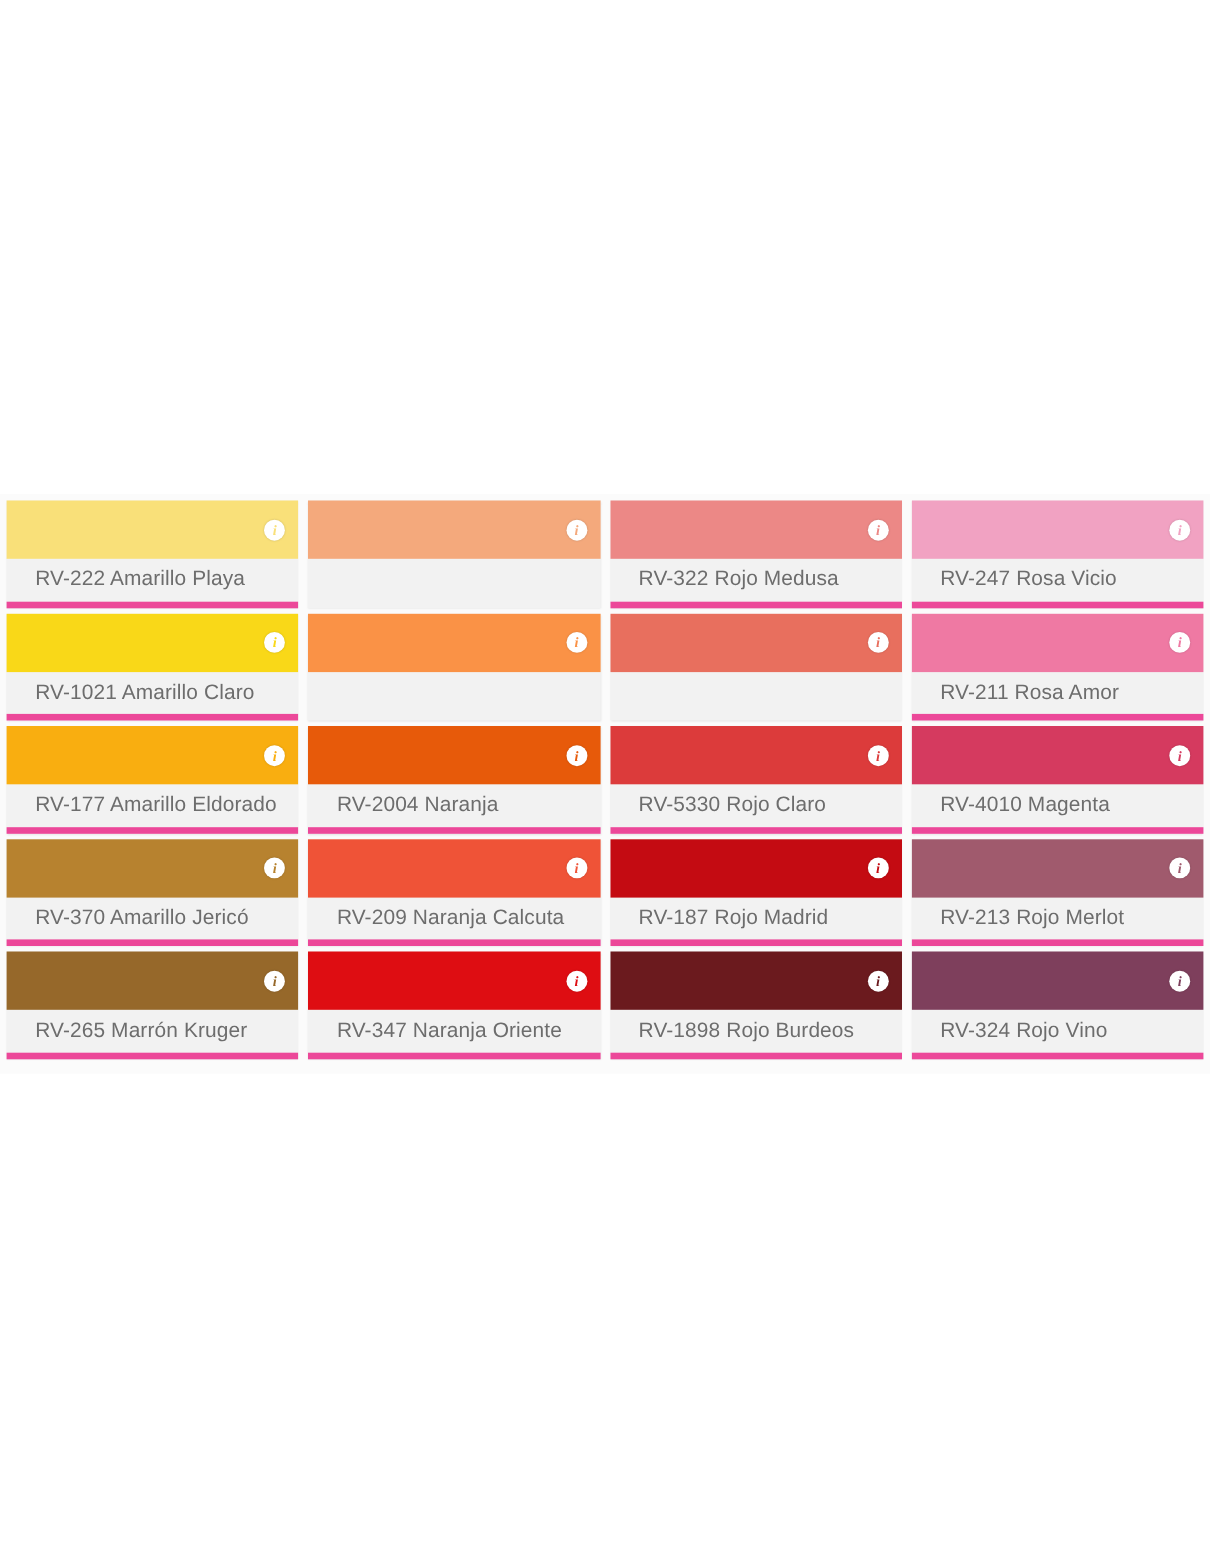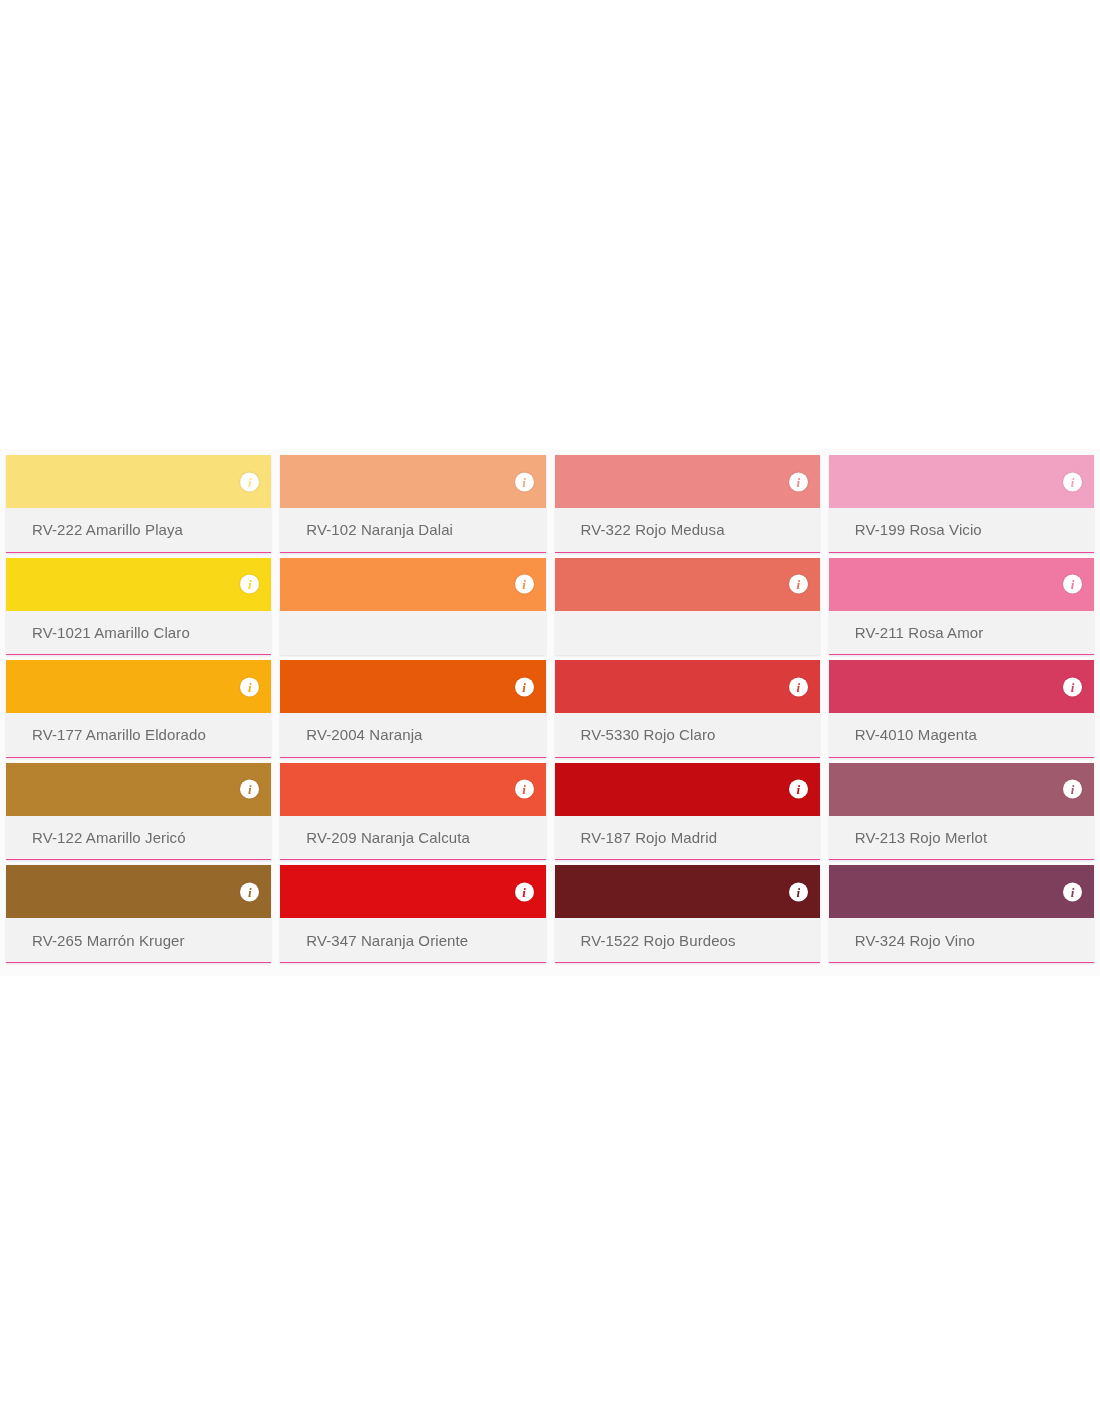--- a/index.html
+++ b/index.html
@@ -74,57 +74,56 @@
     line-height: 1;
     box-shadow: 0 0 2px rgba(0,0,0,0.18);
     cursor: pointer;
   }
 
   .swatch-label {
     flex: 1 1 auto;
     display: flex;
     align-items: center;
     padding-left: 26px;
-    font-size: 15px;
+    font-size: 19px;
     color: #6d6d6d;
     letter-spacing: 0.1px;
     background: #f2f2f2;
-    border-bottom: 1px solid #ec4899;
+    border-bottom: 6px solid #ec4899;
     white-space: nowrap;
   }
 </style>
 </head>
 <body>
 
 <div class="page">
   <div class="palette-panel" style="background: rgb(251, 251, 251);">
     <div class="swatch-grid" id="swatch-grid">
         <div class="swatch-card">
           <div class="swatch-color" style="background: rgb(249, 224, 121);">
             <div class="info-badge" style="color: rgb(249, 224, 121);">i</div>
           </div>
           <div class="swatch-label">RV-222 Amarillo Playa</div>
         </div>
         <div class="swatch-card">
           <div class="swatch-color" style="background: rgb(244, 169, 124);">
             <div class="info-badge" style="color: rgb(244, 169, 124);">i</div>
           </div>
-          <div class="swatch-label">RV-102 Naranja Dalai</div>
         </div>
         <div class="swatch-card">
           <div class="swatch-color" style="background: rgb(236, 136, 134);">
             <div class="info-badge" style="color: rgb(236, 136, 134);">i</div>
           </div>
           <div class="swatch-label">RV-322 Rojo Medusa</div>
         </div>
         <div class="swatch-card">
           <div class="swatch-color" style="background: rgb(241, 162, 194);">
             <div class="info-badge" style="color: rgb(241, 162, 194);">i</div>
           </div>
-          <div class="swatch-label">RV-199 Rosa Vicio</div>
+          <div class="swatch-label">RV-247 Rosa Vicio</div>
         </div>
         <div class="swatch-card">
           <div class="swatch-color" style="background: rgb(249, 216, 24);">
             <div class="info-badge" style="color: rgb(249, 216, 24);">i</div>
           </div>
           <div class="swatch-label">RV-1021 Amarillo Claro</div>
         </div>
         <div class="swatch-card">
           <div class="swatch-color" style="background: rgb(250, 146, 70);">
             <div class="info-badge" style="color: rgb(250, 146, 70);">i</div>
@@ -162,21 +161,21 @@
         <div class="swatch-card">
           <div class="swatch-color" style="background: rgb(213, 58, 95);">
             <div class="info-badge" style="color: rgb(213, 58, 95);">i</div>
           </div>
           <div class="swatch-label">RV-4010 Magenta</div>
         </div>
         <div class="swatch-card">
           <div class="swatch-color" style="background: rgb(183, 130, 47);">
             <div class="info-badge" style="color: rgb(183, 130, 47);">i</div>
           </div>
-          <div class="swatch-label">RV-122 Amarillo Jericó</div>
+          <div class="swatch-label">RV-370 Amarillo Jericó</div>
         </div>
         <div class="swatch-card">
           <div class="swatch-color" style="background: rgb(239, 83, 55);">
             <div class="info-badge" style="color: rgb(239, 83, 55);">i</div>
           </div>
           <div class="swatch-label">RV-209 Naranja Calcuta</div>
         </div>
         <div class="swatch-card">
           <div class="swatch-color" style="background: rgb(196, 11, 18);">
             <div class="info-badge" style="color: rgb(196, 11, 18);">i</div>
@@ -198,21 +197,21 @@
         <div class="swatch-card">
           <div class="swatch-color" style="background: rgb(222, 13, 18);">
             <div class="info-badge" style="color: rgb(222, 13, 18);">i</div>
           </div>
           <div class="swatch-label">RV-347 Naranja Oriente</div>
         </div>
         <div class="swatch-card">
           <div class="swatch-color" style="background: rgb(107, 26, 30);">
             <div class="info-badge" style="color: rgb(107, 26, 30);">i</div>
           </div>
-          <div class="swatch-label">RV-1522 Rojo Burdeos</div>
+          <div class="swatch-label">RV-1898 Rojo Burdeos</div>
         </div>
         <div class="swatch-card">
           <div class="swatch-color" style="background: rgb(126, 63, 92);">
             <div class="info-badge" style="color: rgb(126, 63, 92);">i</div>
           </div>
           <div class="swatch-label">RV-324 Rojo Vino</div>
         </div>
       </div>
   </div>
 </div>

